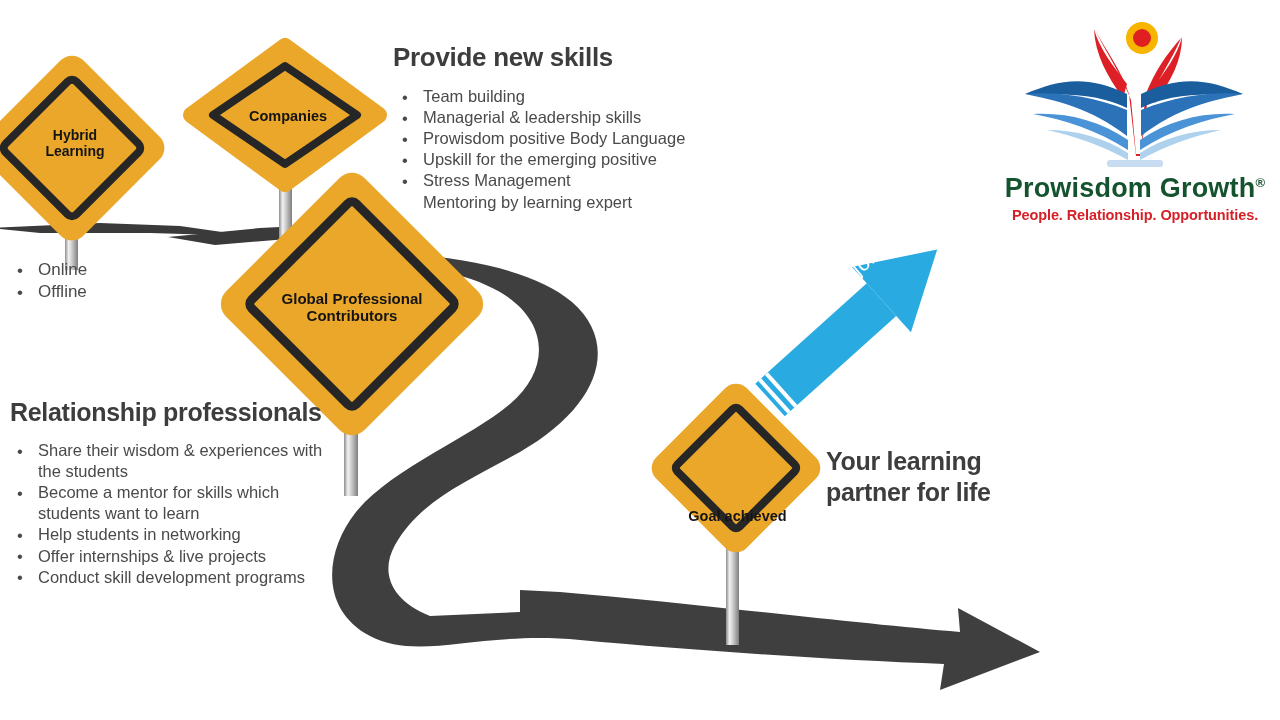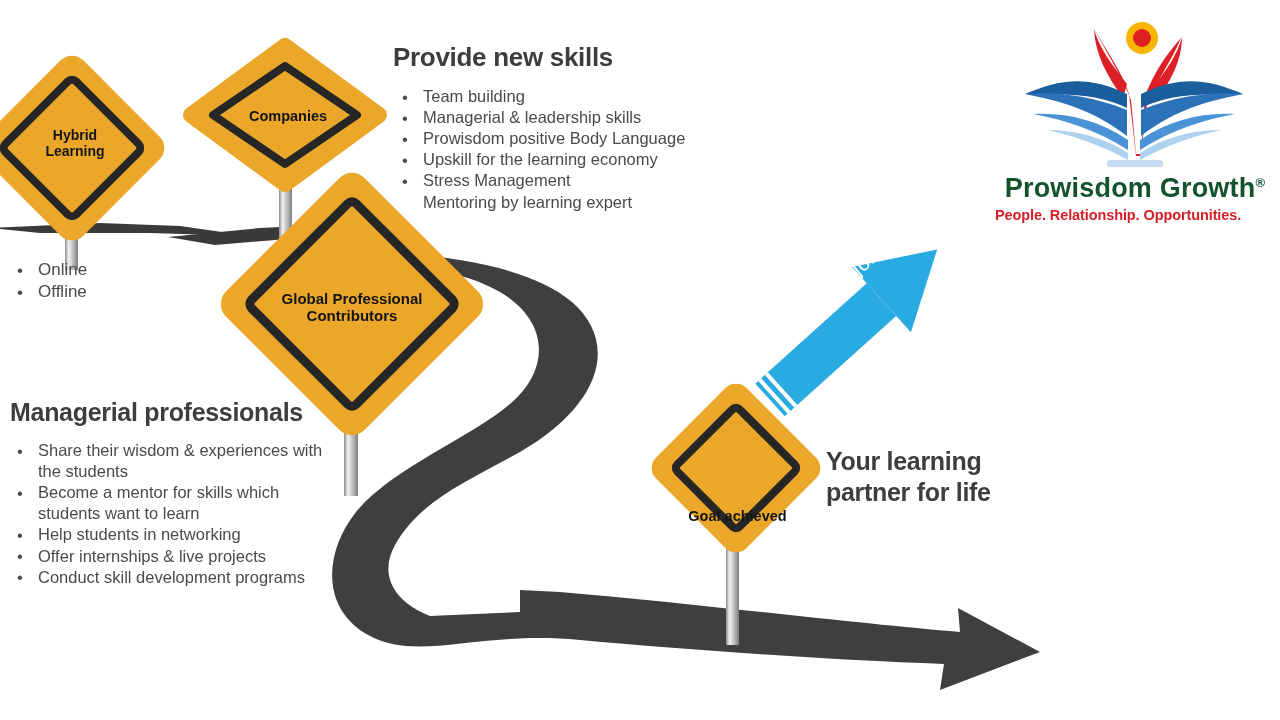--- a/index.html
+++ b/index.html
@@ -56,21 +56,21 @@
   
   #logo{position:absolute;left:995px;top:8px;width:280px;height:230px;}
   .logo-wordmark{
     position:absolute;left:0;top:165px;width:280px;
     text-align:center;color:#14532d;font-weight:bold;font-size:27px;
     letter-spacing:0.2px;white-space:nowrap;
   }
   .logo-reg{font-size:13px;vertical-align:super;}
   .logo-tagline{
     position:absolute;left:0;top:199px;width:280px;
-    text-align:left;color:#d61f26;font-weight:bold;font-size:14.5px;
+    text-align:center;color:#d61f26;font-weight:bold;font-size:14.5px;
     letter-spacing:-0.1px;white-space:nowrap;
   }
   .join-text{
     position:absolute;
     left:805px;top:300px;
     color:#ffffff;font-size:21px;font-weight:normal;
     transform:rotate(-40deg);transform-origin:left center;
     white-space:nowrap;
     z-index:6;
     letter-spacing:0.5px;
@@ -175,31 +175,31 @@
     <div class="join-text">Come join us</div>
   </div>
 
   <div class="layer" id="text-layer">
 
     <div class="heading" style="left:393px;top:42px;font-size:26px;">Provide new skills</div>
     <ul class="bullet-list" id="skills-list" style="left:393px;top:86px;width:360px;font-size:16.5px;">
         <li><span class="dot">•</span><span>Team building</span></li>
         <li><span class="dot">•</span><span>Managerial &amp; leadership skills</span></li>
         <li><span class="dot">•</span><span>Prowisdom positive Body Language</span></li>
-        <li><span class="dot">•</span><span>Upskill for the learning economy</span></li>
+        <li><span class="dot">•</span><span>Upskill for the emerging positive</span></li>
         <li><span class="dot">•</span><span>Stress Management</span></li>
         <li class="nobullet"><span>Mentoring by learning expert</span></li>
       </ul>
 
     <ul class="bullet-list" id="modes-list" style="left:8px;top:259px;width:220px;font-size:17px;">
         <li><span class="dot">•</span><span>Online</span></li>
         <li><span class="dot">•</span><span>Offline</span></li>
       </ul>
 
-    <div class="heading" style="left:10px;top:398px;font-size:25px;">Managerial professionals</div>
+    <div class="heading" style="left:10px;top:398px;font-size:25px;">Relationship professionals</div>
     <ul class="bullet-list" id="exp-list" style="left:8px;top:440px;width:330px;font-size:16.5px;">
         <li><span class="dot">•</span><span>Share their wisdom &amp; experiences with the students</span></li>
         <li><span class="dot">•</span><span>Become a mentor for skills which students want to learn</span></li>
         <li><span class="dot">•</span><span>Help students in networking</span></li>
         <li><span class="dot">•</span><span>Offer internships &amp; live projects</span></li>
         <li><span class="dot">•</span><span>Conduct skill development programs</span></li>
       </ul>
 
     <div class="heading" style="left:826px;top:446px;font-size:25px;line-height:1.22;">
       <div>Your learning</div>

